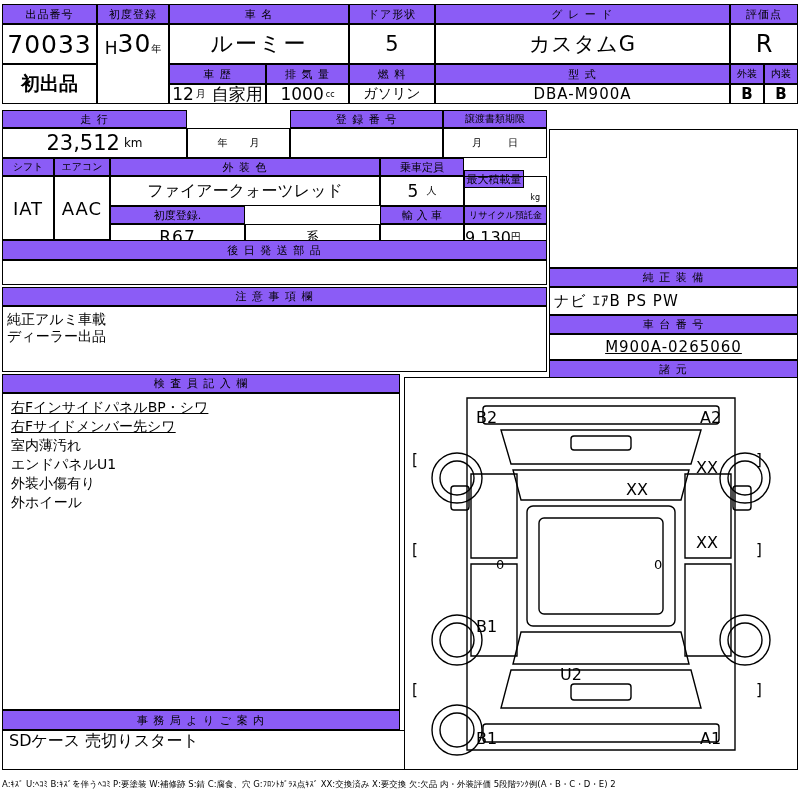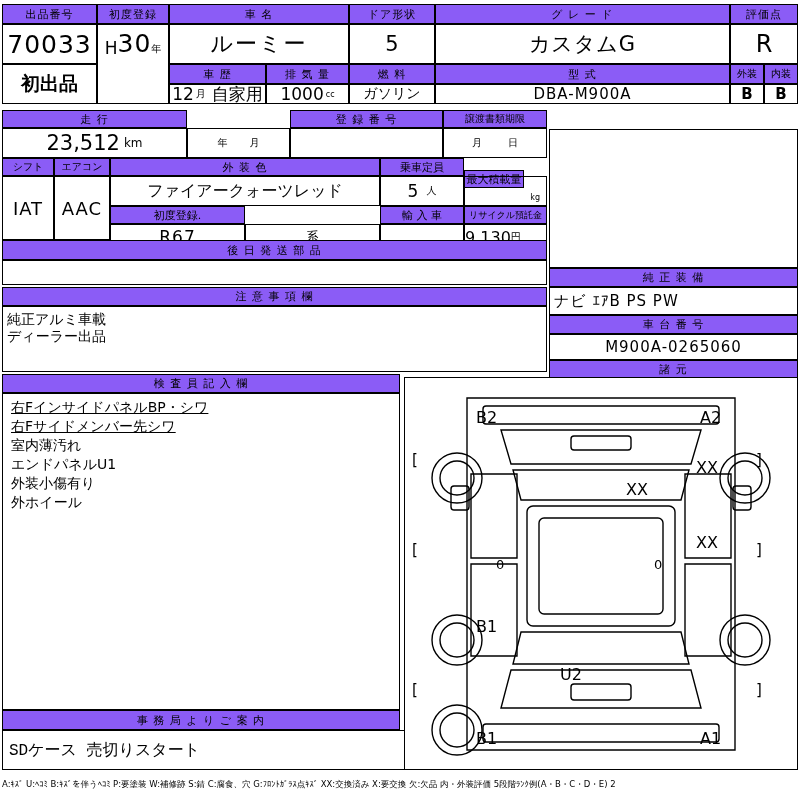--- a/index.html
+++ b/index.html
@@ -233,21 +233,21 @@
     <div class="note u nowrap" style="display:inline-block;">右Fサイドメンバー先シワ</div><br>
     <div class="note nowrap" style="display:inline-block;">室内薄汚れ</div><br>
     <div class="note nowrap" style="display:inline-block;">エンドパネルU1</div><br>
     <div class="note nowrap" style="display:inline-block;">外装小傷有り</div><br>
     <div class="note nowrap" style="display:inline-block;">外ホイール</div>
   </div>
 
   <div class="bx lbl" style="left:2px;top:710px;width:398px;height:20px;">
       <span>事 務 局 よ り ご 案 内</span>
     </div>
-  <div class="bx" style="left:2px;top:730px;width:407px;height:40px;display:flex;align-items:center;padding-left:6px;font-family:Liberation Mono, monospace;">
+  <div class="bx" style="left:2px;top:730px;width:407px;height:40px;display:flex;align-items:flex-start;padding-left:6px;">
     <span style="font-size:16px;">SDケース 売切りスタート</span>
   </div>
 
   <div class="bx" style="left:549px;top:129px;width:249px;height:139px;padding:4px;font-size:13px;"><span></span></div>
 
   <div class="bx lbl" style="left:549px;top:268px;width:249px;height:19px;">
       <span>純 正 装 備</span>
     </div>
   <div class="bx" style="left:549px;top:287px;width:249px;height:28px;display:flex;align-items:center;padding-left:4px;">
     <span style="font-size:15px;letter-spacing:1px;">ナビ ｴｱB PS PW</span>
@@ -276,21 +276,21 @@
 
   <div class="bx lbl" style="left:549px;top:287px;width:249px;height:0;border:0;"></div>
 
   <div class="bx lbl" style="left:549px;top:287px;width:249px;height:0;border:0;"></div>
 
   <div class="bx lbl" style="left:549px;top:287px;width:249px;height:0;border:0;"></div>
 
   <div class="bx lbl" style="left:549px;top:315px;width:249px;height:19px;">
       <span>車 台 番 号</span>
     </div>
-  <div class="bx" style="left:549px;top:334px;width:249px;height:26px;display:flex;align-items:center;justify-content:center;">
+  <div class="bx" style="left:549px;top:334px;width:249px;height:26px;display:flex;align-items:center;justify-content:center;text-decoration:underline;">
     <span style="font-size:15px;letter-spacing:1px;">M900A-0265060</span>
   </div>
 
   <div class="bx lbl" style="left:549px;top:360px;width:249px;height:19px;">
       <span>諸 元</span>
     </div>
   <div class="bx" style="left:549px;top:379px;width:83px;height:24px;display:flex;align-items:center;padding-left:3px;">
     <span class="xsml">長さ</span>
   </div>
   <div class="bx" style="left:632px;top:379px;width:83px;height:24px;display:flex;align-items:center;padding-left:3px;">

